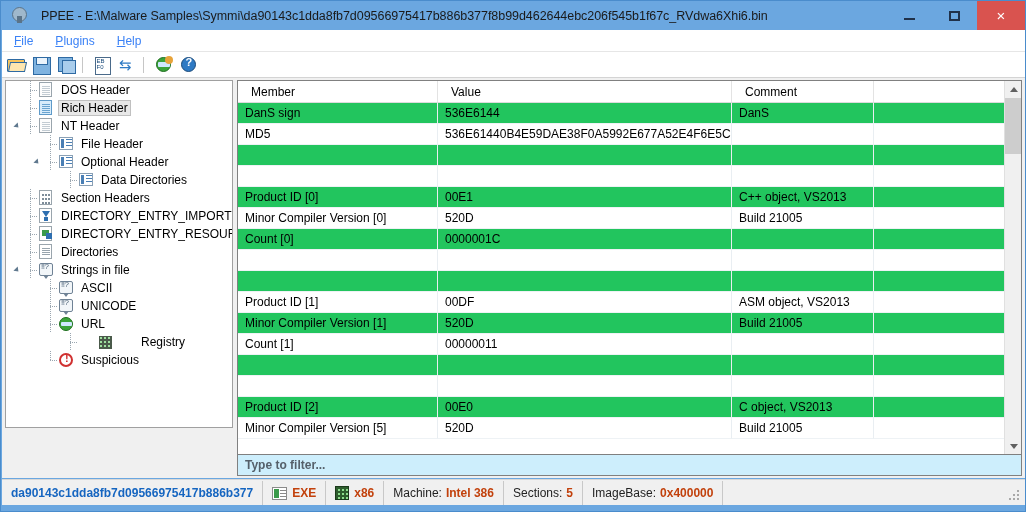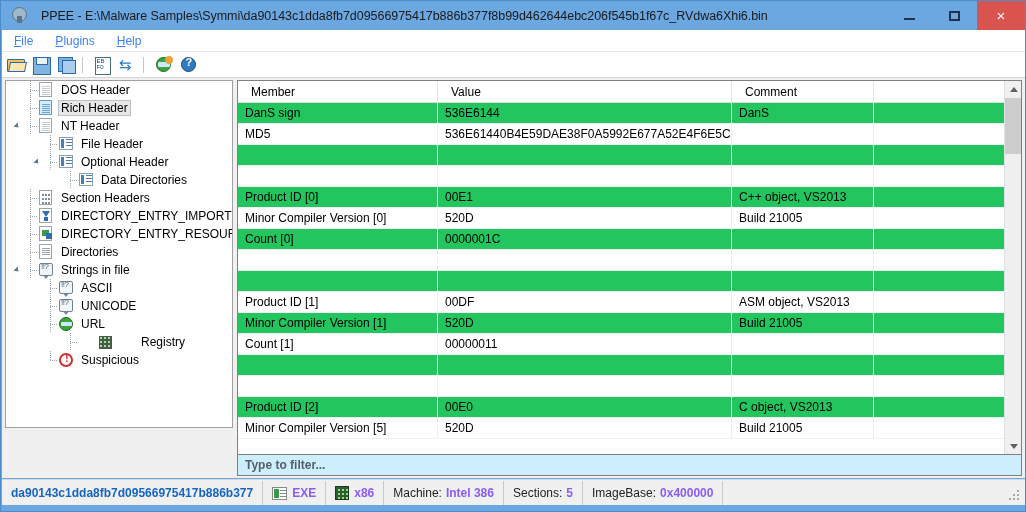--- a/index.html
+++ b/index.html
@@ -308,21 +308,21 @@
   }
   .sb-cell {
     height: 24px;
     display: flex; align-items: center;
     font-size: 12px; color: #222;
     padding: 0 9px;
     border-right: 1px solid #c8c8c8;
     white-space: nowrap;
   }
   .sb-cell.noborder { border-right: none; }
-  .sb-blue { color: #8b5cf6; font-weight: bold; }
+  .sb-blue { color: #c2410c; font-weight: bold; }
   .sb-hash { color: #1565c0; font-weight: bold; font-size: 12px; }
   .ico-exe {
     width: 15px; height: 13px; margin-right: 5px;
     background: #fff; border: 1px solid #8a8a8a; position: relative; flex:none;
   }
   .ico-exe::before{content:"";position:absolute;left:1px;top:1px;width:5px;height:9px;background:#3a9a4a;}
   .ico-exe::after{content:"";position:absolute;left:7px;top:2px;width:6px;height:1px;background:#8a8a8a;
     box-shadow:0 3px 0 #8a8a8a,0 6px 0 #8a8a8a;}
   .ico-chip {
     width: 14px; height: 14px; margin-right: 5px;

